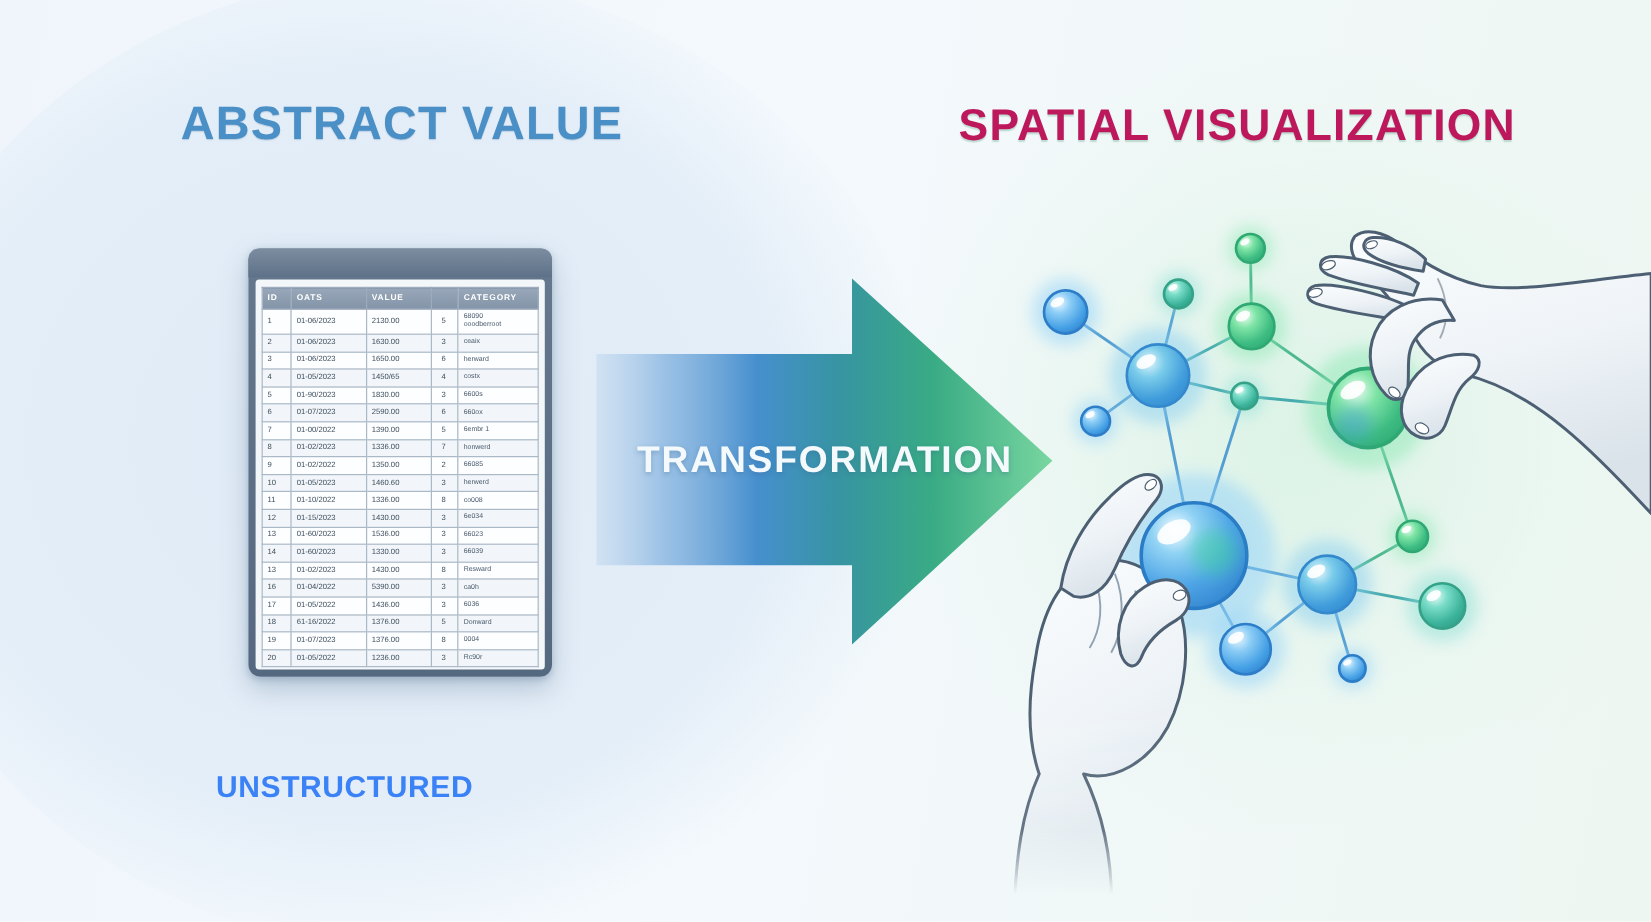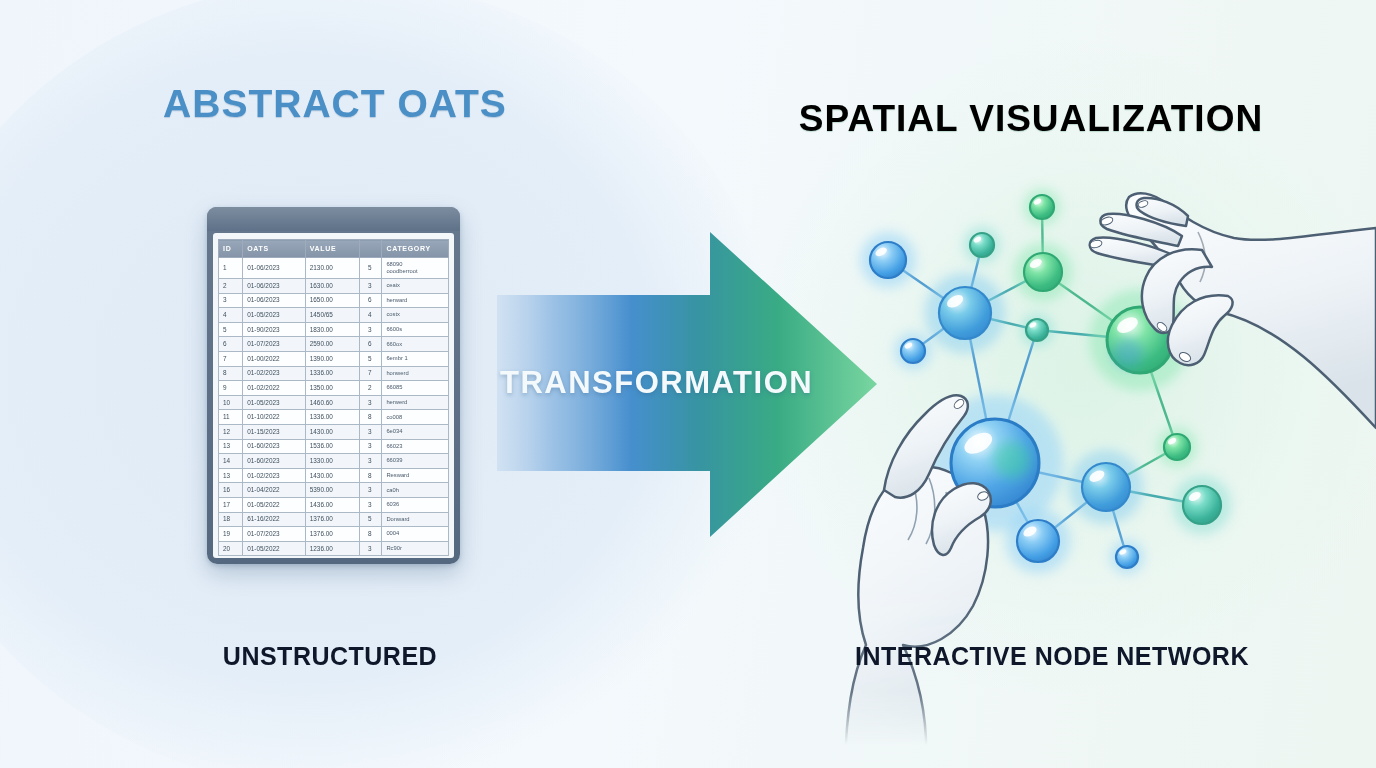--- a/index.html
+++ b/index.html
@@ -11,26 +11,26 @@
   .bg-ellipse{
     position:absolute;left:-100px;top:-20px;width:880px;height:810px;border-radius:50%;
     background:radial-gradient(ellipse at 46% 48%, #dfeaf6 0%, #e4eef8 52%, rgba(236,244,250,0) 71%);
   }
   .bg-green{
     position:absolute;left:740px;top:40px;width:680px;height:660px;border-radius:50%;
     background:radial-gradient(circle, #dcf3e6 0%, rgba(231,246,238,.55) 45%, rgba(240,250,244,0) 70%);
   }
   .title{position:absolute;font-weight:700;font-size:39px;letter-spacing:1px;text-align:center;white-space:nowrap}
   #title-left{left:115px;top:82px;width:440px;color:#4a8fc6;text-shadow:0 1px 1px rgba(50,100,150,.25)}
-  #title-right{left:781px;top:98px;width:500px;font-size:37px;color:#000000;text-shadow:0 1px 1px rgba(40,130,90,.25)}
-  .caption{position:absolute;top:641px;text-align:center;color:#0f172a;font-size:25px;font-weight:600;letter-spacing:.5px;line-height:30px}
+  #title-right{left:781px;top:84px;width:500px;font-size:37px;color:#be185d;text-shadow:0 1px 1px rgba(40,130,90,.25)}
+  .caption{position:absolute;top:641px;text-align:left;color:#3b82f6;font-size:25px;font-weight:600;letter-spacing:.5px;line-height:30px}
   #caption-left{left:180px;width:300px}
   #caption-right{left:852px;width:400px}
   #arrow-label{
-    position:absolute;left:500px;top:365px;width:375px;
+    position:absolute;left:500px;top:365px;width:375px;text-align:center;
     font-size:31px;font-weight:700;letter-spacing:1.5px;color:#f4fafc;
     text-shadow:0 2px 4px rgba(52,96,140,.35);white-space:nowrap;
   }
   #scene{position:absolute;left:0;top:0;width:1376px;height:768px}
 
   
   #table-card{
     position:absolute;left:207px;top:207px;width:253px;height:357px;border-radius:10px;
     background:linear-gradient(#66788d,#546880);
     box-shadow:0 10px 22px rgba(80,110,140,.30),0 2px 5px rgba(80,110,140,.28);
@@ -242,29 +242,28 @@
   </g>
 
   <g fill="url(#handFill)" stroke="#4d5f72" stroke-width="2.5" stroke-linejoin="round">
     <path d="M884,490 C888,462 904,434 925,414 C938,401 951,393 961,396 C969,399 970,408 964,416 C950,433 938,453 929,474 C921,492 908,500 895,497 Z"></path>
     <path d="M934,545 C928,523 936,500 954,489 C968,480 982,482 988,491 C994,500 990,511 980,517 C966,525 956,535 951,548 C946,559 938,556 934,545 Z"></path>
     <ellipse cx="959" cy="404" rx="5.5" ry="3.5" fill="#ffffff" stroke-width="1" transform="rotate(-40 959 404)"></ellipse>
     <ellipse cx="983" cy="496" rx="5.5" ry="4" fill="#ffffff" stroke-width="1" transform="rotate(-20 983 496)"></ellipse>
   </g>
 </svg>
 
-<div class="title" id="title-left">ABSTRACT OATS</div>
+<div class="title" id="title-left">ABSTRACT VALUE</div>
 <div class="title" id="title-right">SPATIAL VISUALIZATION</div>
 <div id="arrow-label">TRANSFORMATION</div>
 
 <div class="caption" id="caption-left">
   <span style="display:block">UNSTRUCTURED</span>
 </div>
 <div class="caption" id="caption-right">
-  <span style="display:block">INTERACTIVE NODE NETWORK</span>
 </div>
 
 <div id="table-card">
   <div id="card-topbar"></div>
   <div id="card-body">
     <table id="data-table">
       <colgroup>
           <col style="width:24px">
           <col style="width:62px">
           <col style="width:54px">

